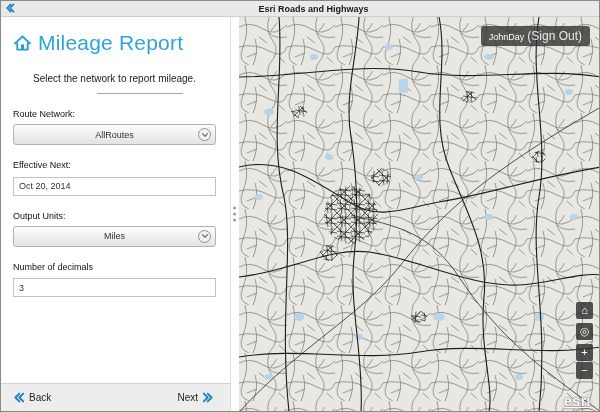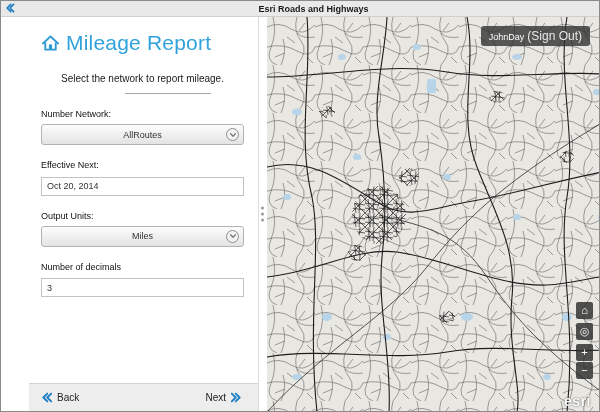--- a/index.html
+++ b/index.html
@@ -5,21 +5,21 @@
   * { margin:0; padding:0; box-sizing:border-box; }
   body { background:#fff; font-family:"Liberation Sans", sans-serif; }
   .frame { width:600px; height:412px; border:1px solid #8a8a8a; position:relative;
            background:#fff; overflow:hidden; }
   
   .topbar { height:16px; background:#e9e9e9; border-bottom:1px solid #cfcfcf;
             display:flex; align-items:center; justify-content:center; position:relative; }
   .topbar-title { font-size:9px; font-weight:bold; color:#1a1a1a;padding-left:27px; }
   .collapse-ic { position:absolute; left:4px; top:2px; line-height:0; cursor:pointer; }
   
-  .main { display:flex; height:calc(100% - 16px);padding-left:28px; }
+  .main { display:flex; height:calc(100% - 16px); }
   .panel { width:230px; background:#fff; position:relative; border-right:1px solid #dcdcdc; }
   .panel-inner { padding:10px 14px 0 12px; }
   .title-row { display:flex; align-items:center; gap:6px; margin-top:4px; }
   .panel-title { font-size:21px; font-weight:400; color:#31a3dc; letter-spacing:.2px; }
   .subtitle { font-size:10px; color:#1a1a1a; margin-top:18px;text-align:center; }
   .subtitle-rule { border:none; border-top:1px solid #a8a8a8; width:86px; margin:9px 0 0 84px; }
   .field-label { font-size:9px; color:#111; margin:15px 0 5px; }
   .dropdown { height:21px; border:1px solid #b3b3b3; border-radius:3px;
               background:linear-gradient(#fdfdfd,#e3e3e3); display:flex; align-items:center;
               position:relative; cursor:pointer; }
@@ -47,21 +47,21 @@
                 display:flex; gap:3px; align-items:baseline; cursor:pointer; }
   .user-badge .signout { font-size:12px; color:#e8e8e8; }
   .map-tools { position:absolute; right:6px; bottom:32px; display:flex;
                flex-direction:column; gap:4px; }
   .tool-btn { width:17px; height:17px; background:rgba(45,45,45,.82); color:#fff;
               border-radius:2px; display:flex; align-items:center; justify-content:center;
               font-size:11px; line-height:1; cursor:pointer; }
   .zoom-group { display:flex; flex-direction:column; gap:1px; }
   .esri-logo { position:absolute; right:8px; bottom:2px; color:#fff; font-weight:bold;
                font-size:14px; letter-spacing:.5px;
-               text-shadow:0 0 2px rgba(0,0,0,.7); }
+               text-shadow:0 0 2px rgba(0,0,0,.7);text-decoration:underline; }
 </style>
 </head>
 <body>
 
 <div class="frame">
 
   <div class="topbar">
     <span class="collapse-ic">
       <svg width="10" height="10" viewBox="0 0 14 14">
         <path d="M8 2 L3 7 L8 12 M12 2 L7 7 L12 12" fill="none" stroke="#1d7fc4" stroke-width="2.4" stroke-linecap="round" stroke-linejoin="round"></path>
@@ -81,21 +81,21 @@
               <path d="M4.5 9 L4.5 16.5 L15.5 16.5 L15.5 9" fill="none" stroke="#2d9ad4" stroke-width="2" stroke-linejoin="round"></path>
               <rect x="8.3" y="11" width="3.4" height="5.5" fill="#2d9ad4"></rect>
             </svg>
           </span>
           <span class="panel-title">Mileage Report</span>
         </div>
 
         <p class="subtitle">Select the network to report mileage.</p>
         <hr class="subtitle-rule">
 
-        <div class="field-label">Number Network:</div>
+        <div class="field-label">Route Network:</div>
         <div class="dropdown">
           <span class="dropdown-text">AllRoutes</span>
           <span class="chev-circle">
             <svg width="8" height="8" viewBox="0 0 10 10">
                 <path d="M2 3.5 L5 6.5 L8 3.5" fill="none" stroke="#777" stroke-width="1.6" stroke-linecap="round" stroke-linejoin="round"></path>
               </svg>
           </span>
         </div>
 
         <div class="field-label">Effective Next:</div>

